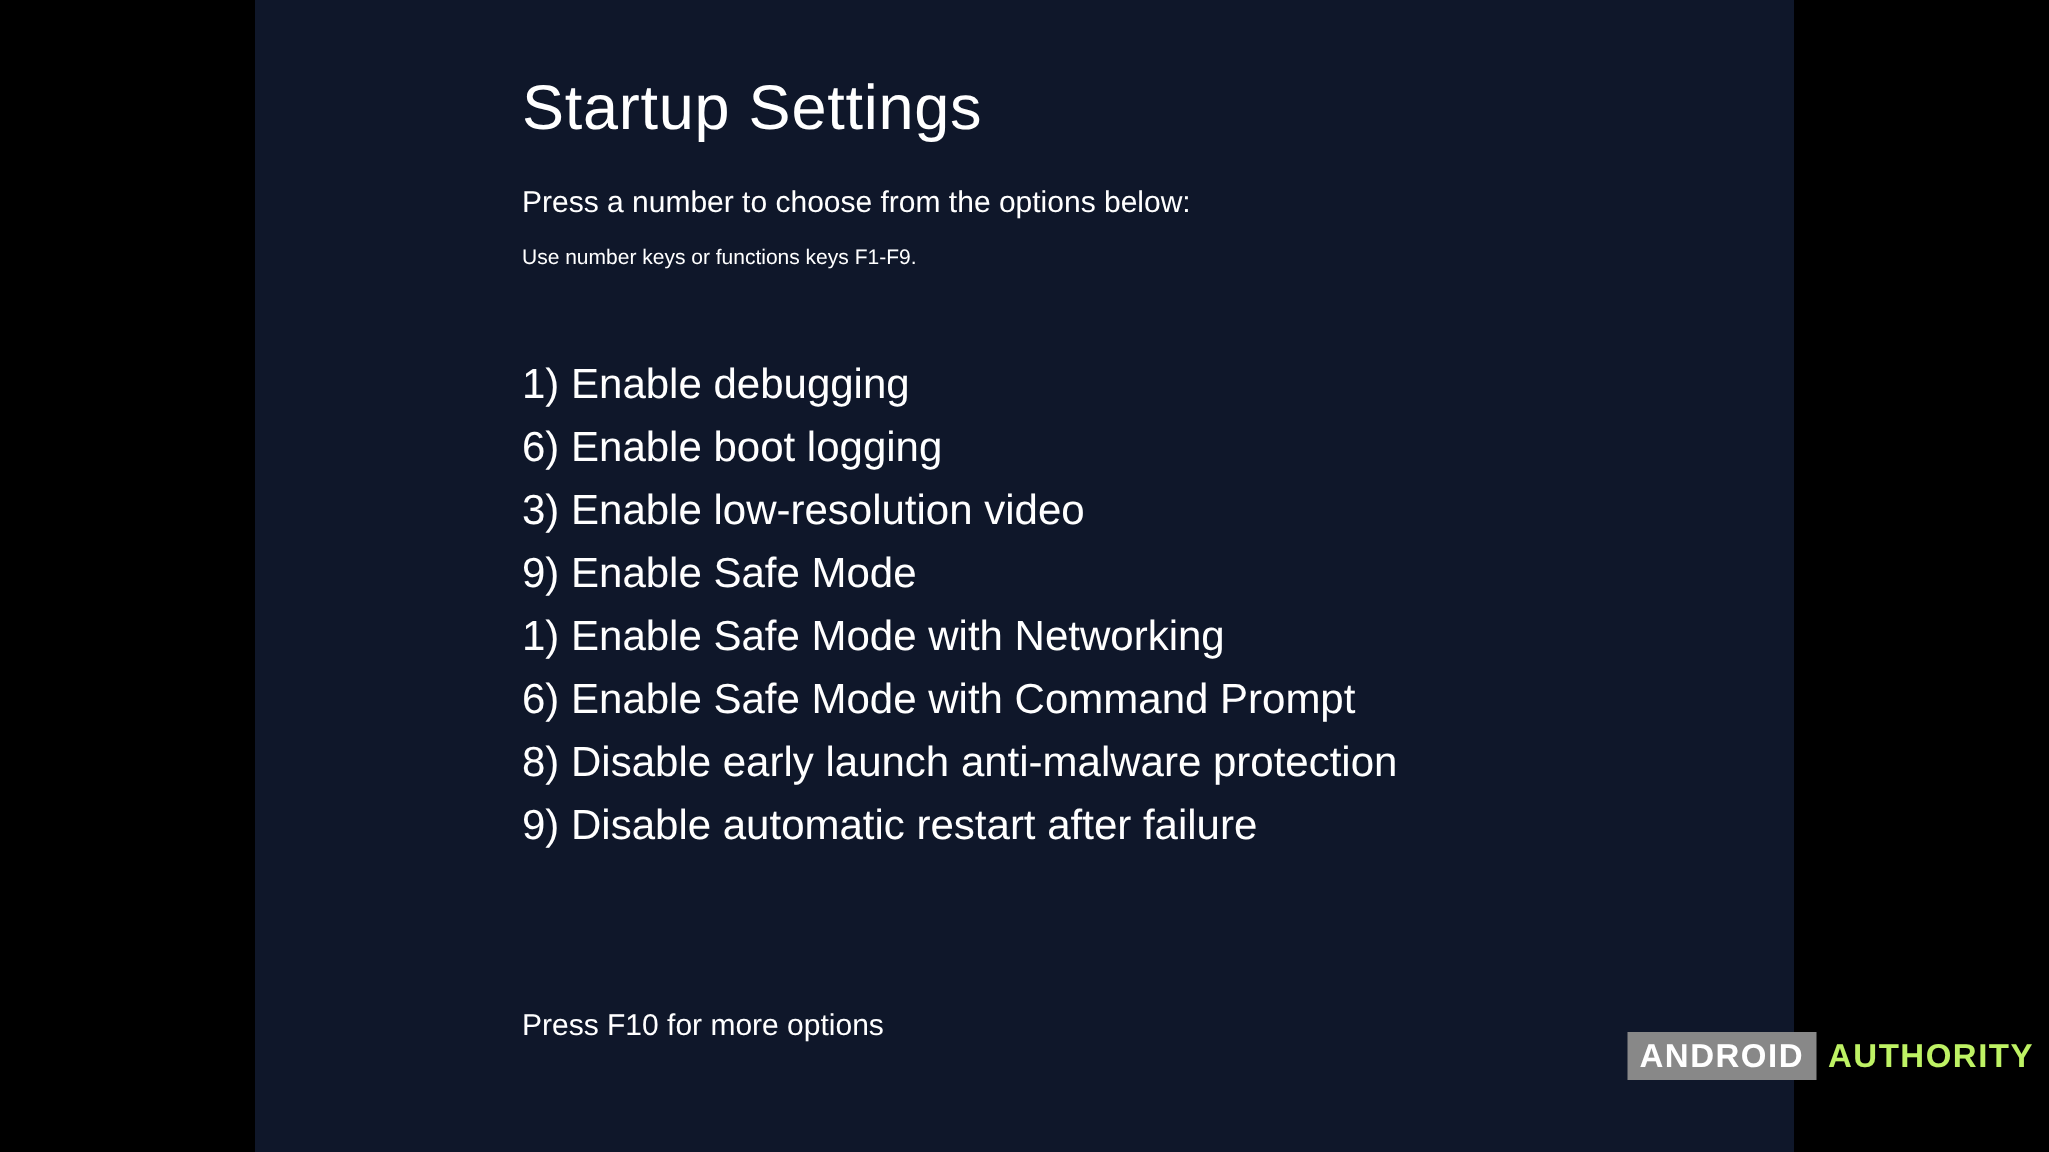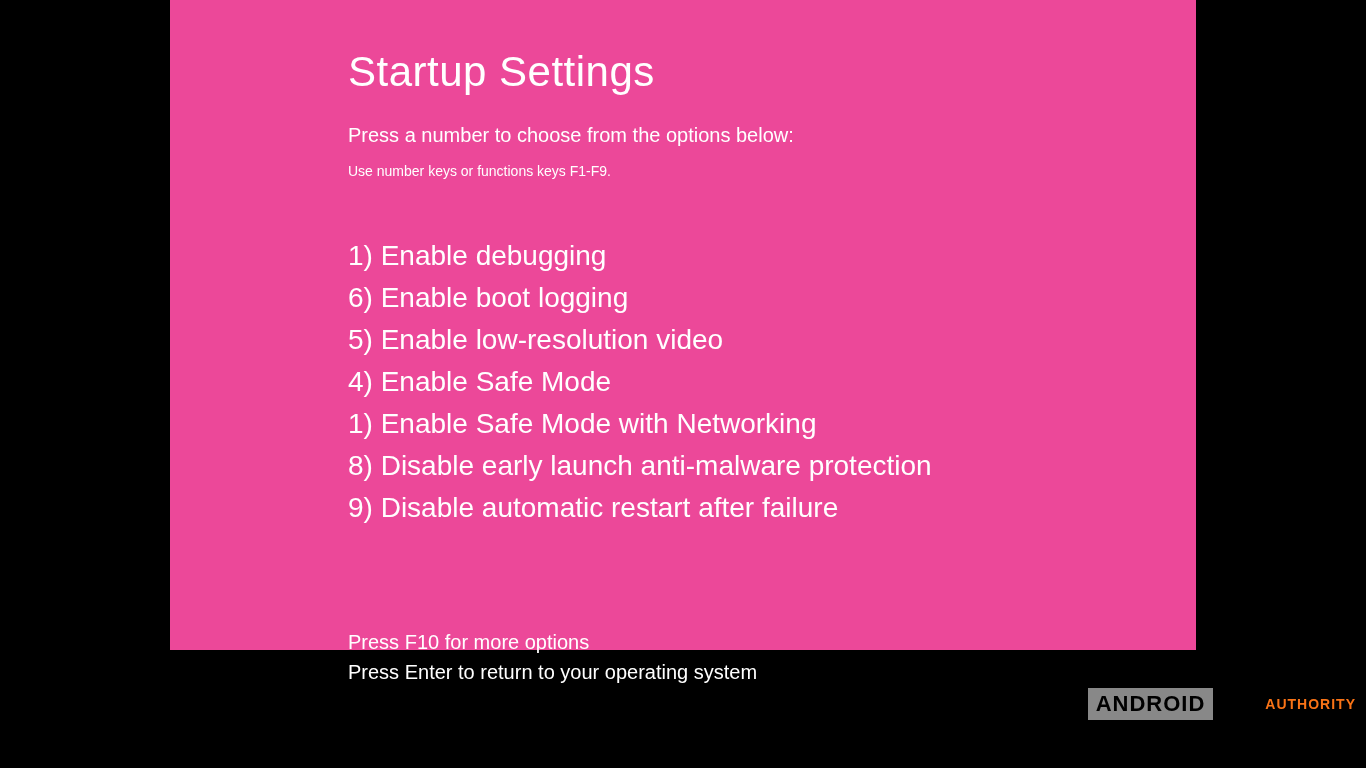--- a/index.html
+++ b/index.html
@@ -13,22 +13,22 @@
       background: #000;
       font-family: "Segoe UI Light", "Segoe UI", -apple-system, sans-serif;
       overflow: hidden;
       position: relative;
     }
     .screen {
       position: absolute;
       left: 170px;
       top: 0;
       width: 1026px;
-      height: 650px;
-      background: #ec4899;
+      height: 768px;
+      background: #0f172a;
       color: #fff;
       padding: 48px 0 0 178px;
       font-weight: 300;
     }
     .title {
       font-size: 42px;
       font-weight: 300;
       margin-bottom: 28px;
       letter-spacing: 0.5px;
     }
@@ -61,52 +61,51 @@
       position: absolute;
       right: 10px;
       bottom: 48px;
       display: flex;
       align-items: center;
       gap: 8px;
       font-family: Arial, sans-serif;
     }
     .watermark-box {
       background: #888;
-      color: #000000;
+      color: #ffffff;
       font-weight: 800;
       font-size: 22px;
       letter-spacing: 1px;
       padding: 3px 8px;
     }
     .watermark-text {
-      color: #f97316;
+      color: #bef264;
       font-weight: 800;
-      font-size: 14px;
+      font-size: 22px;
       letter-spacing: 1px;
-      margin-left: 44px;
     }
   </style>
 </head>
 <body>
 
 <div class="screen">
   <h1 class="title">Startup Settings</h1>
   <div class="subtitle">Press a number to choose from the options below:</div>
   <div class="hint">Use number keys or functions keys F1-F9.</div>
   <div class="options">
     <div class="option">1) Enable debugging</div>
     <div class="option">6) Enable boot logging</div>
-    <div class="option">5) Enable low-resolution video</div>
-    <div class="option">4) Enable Safe Mode</div>
+    <div class="option">3) Enable low-resolution video</div>
+    <div class="option">9) Enable Safe Mode</div>
     <div class="option">1) Enable Safe Mode with Networking</div>
+    <div class="option">6) Enable Safe Mode with Command Prompt</div>
     <div class="option">8) Disable early launch anti-malware protection</div>
     <div class="option">9) Disable automatic restart after failure</div>
   </div>
   <div class="footer-group">
     <div>Press F10 for more options</div>
-    <div>Press Enter to return to your operating system</div>
   </div>
 </div>
 
 <div class="watermark">
   <span class="watermark-box">ANDROID</span>
   <span class="watermark-text">AUTHORITY</span>
 </div>
 
 </body></html>

